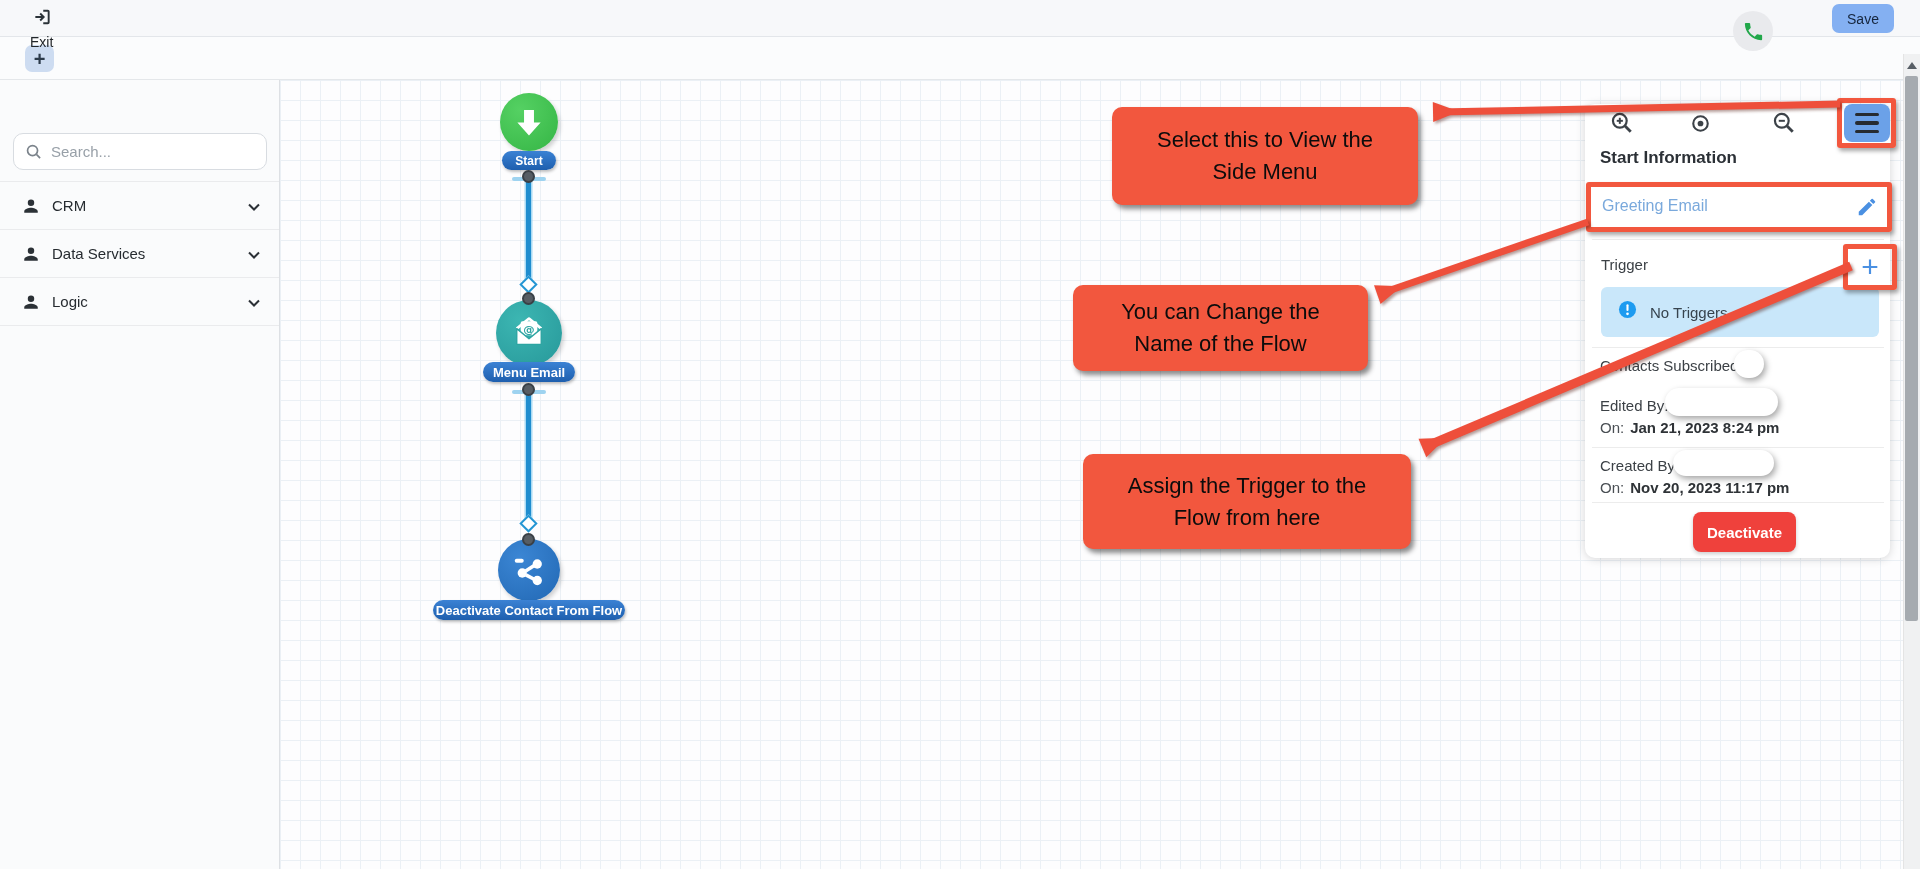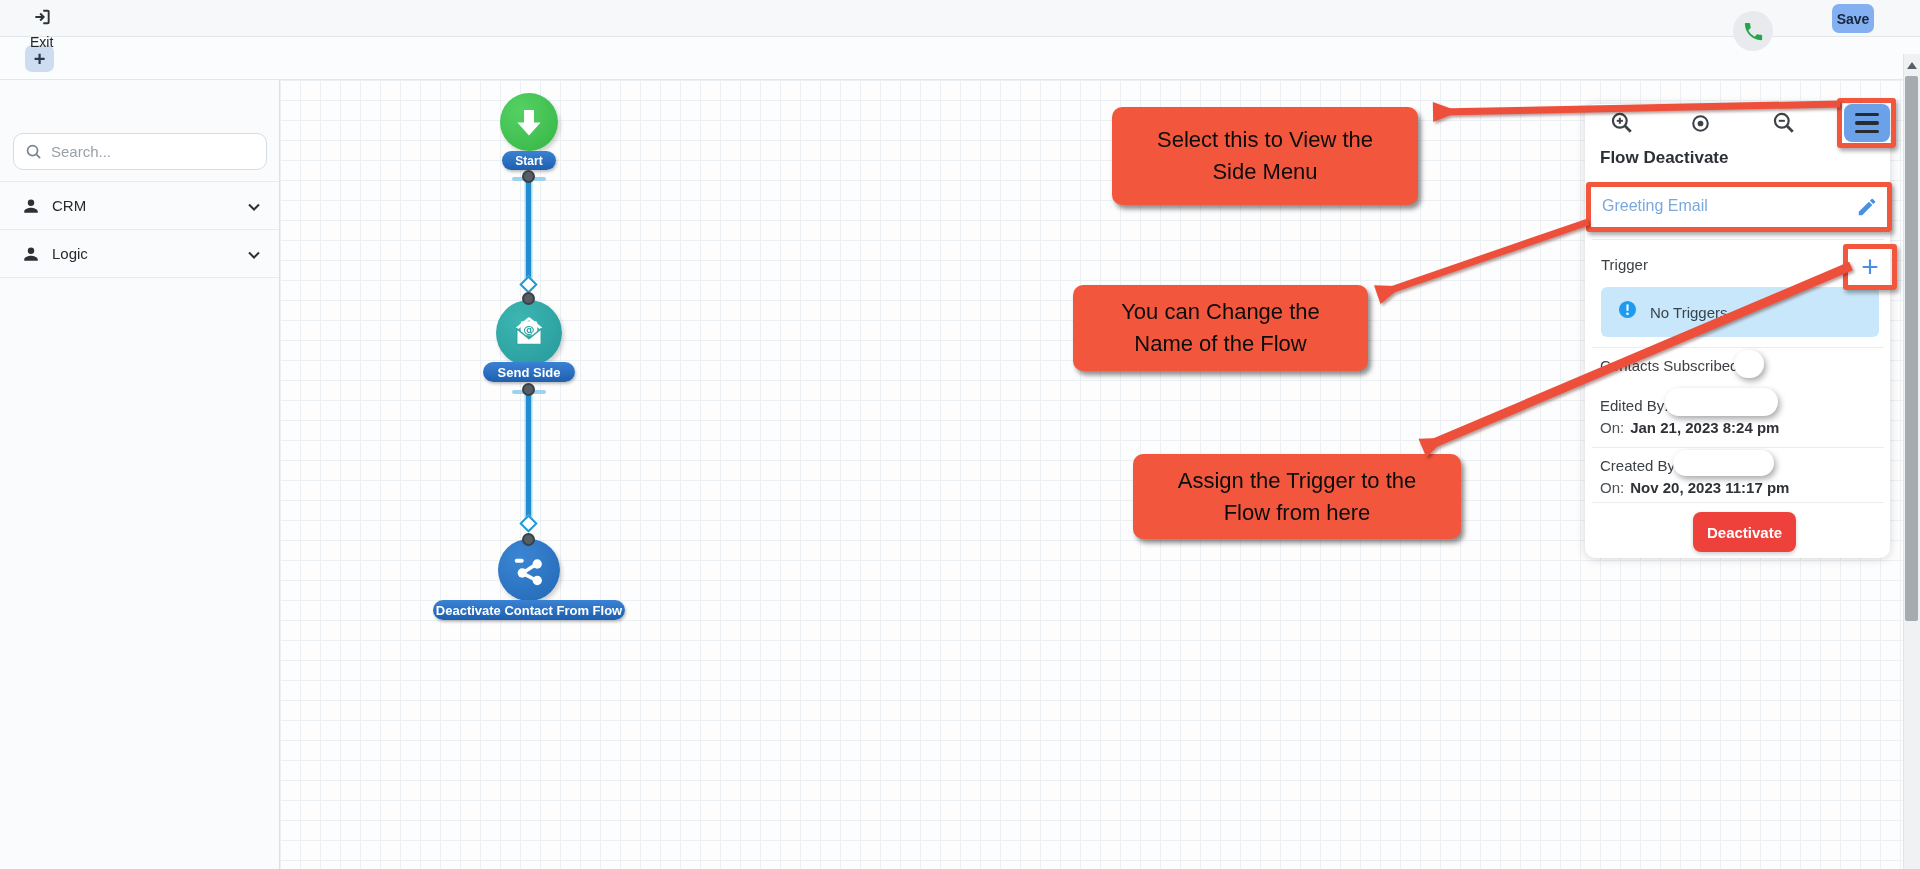--- a/index.html
+++ b/index.html
@@ -4,21 +4,21 @@
 <style>
   * { margin:0; padding:0; box-sizing:border-box; }
   html,body { width:1920px; height:869px; font-family:"Liberation Sans", sans-serif; background:#fff; overflow:hidden; }
   #page { position:relative; width:1920px; height:869px; }
   .abs { position:absolute; }
 
   
   .topbar { left:0; top:0; width:1920px; height:37px; background:#f7f8fa; border-bottom:1px solid #e3e6ea; z-index:5; }
   .exit-btn { left:30px; top:7px; display:flex; align-items:center; gap:7px; color:#22262a; font-size:14px; cursor:pointer;flex-direction:column; }
   .phone-badge { left:1733px; top:11px; width:40px; height:40px; border-radius:50%; background:#e9eaed; display:flex; align-items:center; justify-content:center; z-index:6; }
-  .save-btn { left:1832px; top:4px; width:42px; height:29px; border-radius:7px; background:#84b0f2; color:#16263e; font-weight:bold; font-size:14px; display:flex; align-items:center; justify-content:center; z-index:6; }
+  .save-btn { left:1832px; top:4px; width:62px; height:29px; border-radius:7px; background:#84b0f2; color:#16263e; font-weight:normal; font-size:14px; display:flex; align-items:center; justify-content:center; z-index:6; }
   .plusbar { left:0; top:37px; width:1920px; height:43px; background:#fbfcfd; border-bottom:1px solid #e4e7ea; z-index:4; }
   .add-step-btn { left:25px; top:45px; width:29px; height:27px; background:#cddcf1; border-radius:7px; color:#2b3a4a; font-size:20px; font-weight:bold; display:flex; align-items:center; justify-content:center; line-height:1; }
 
   
   .sidebar { left:0; top:80px; width:280px; height:789px; background:#fafbfc; border-right:1px solid #dde0e4; z-index:3; }
   .sb-header { position:absolute; left:0; top:0; width:100%; height:38px; border-bottom:1px solid #eceff2; }
   .sb-title { position:absolute; left:18px; top:9px; font-size:17px; font-weight:bold; color:#1f2428; }
   .sb-collapse { position:absolute; right:16px; top:10px; width:18px; height:18px; }
   .sb-search { position:absolute; left:13px; top:53px; width:254px; height:37px; background:#fff; border:1px solid #d8dce1; border-radius:10px; display:flex; align-items:center; padding:0 11px; gap:9px; }
   .sb-search input { border:none; outline:none; background:transparent; font-size:15px; color:#4a5056; width:200px; font-family:"Liberation Sans",sans-serif; }
@@ -116,20 +116,29 @@
             </svg></span>
         <span class="lbl">CRM</span>
         <span class="chev"><svg width="14" height="14" viewBox="0 0 14 14">
               <polyline points="2,4.5 7,9.5 12,4.5" fill="none" stroke="#2b3036" stroke-width="2"></polyline>
             </svg></span>
       </div>
       <div class="sb-item">
         <span class="usr"><svg width="18" height="18" viewBox="0 0 24 24">
               <path d="M12 12a4.3 4.3 0 1 0 0-8.6A4.3 4.3 0 0 0 12 12zm0 2.3c-3.1 0-9 1.6-9 4.7V21h18v-2c0-3.1-5.9-4.7-9-4.7z" fill="#2b3136"></path>
             </svg></span>
+        <span class="lbl">Data Services</span>
+        <span class="chev"><svg width="14" height="14" viewBox="0 0 14 14">
+              <polyline points="2,4.5 7,9.5 12,4.5" fill="none" stroke="#2b3036" stroke-width="2"></polyline>
+            </svg></span>
+      </div>
+      <div class="sb-item">
+        <span class="usr"><svg width="18" height="18" viewBox="0 0 24 24">
+              <path d="M12 12a4.3 4.3 0 1 0 0-8.6A4.3 4.3 0 0 0 12 12zm0 2.3c-3.1 0-9 1.6-9 4.7V21h18v-2c0-3.1-5.9-4.7-9-4.7z" fill="#2b3136"></path>
+            </svg></span>
         <span class="lbl">Logic</span>
         <span class="chev"><svg width="14" height="14" viewBox="0 0 14 14">
               <polyline points="2,4.5 7,9.5 12,4.5" fill="none" stroke="#2b3036" stroke-width="2"></polyline>
             </svg></span>
       </div>
     </div>
   </div>
 
   <div class="abs edge" style="left:526px; top:180px; height:103px;"></div>
   <div class="abs edge" style="left:526px; top:393px; height:125px;"></div>
@@ -151,21 +160,21 @@
   <div class="abs node-circle" style="left:496px; top:300px; width:66px; height:66px; background:radial-gradient(circle at 35% 30%, #3cb6b2, #27989a);">
     <span style="display:flex;">
       <svg width="42" height="42" viewBox="0 0 48 48">
         <path d="M10 19 24 7.5 38 19" fill="none" stroke="#fff" stroke-width="3" stroke-linejoin="round"></path>
         <rect x="14.5" y="10.5" width="19" height="16" rx="2" fill="#fff"></rect>
         <text x="24" y="23.5" font-size="13" font-weight="bold" fill="#2da5a2" text-anchor="middle" font-family="DejaVu Sans, sans-serif">@</text>
         <path d="M10 19v18h28V19L24 30.5z" fill="#fff" stroke="#2da5a2" stroke-width="1.6" stroke-linejoin="round"></path>
       </svg>
     </span>
   </div>
-  <div class="abs node-pill" style="left:483px; top:362px; width:92px; height:20px; font-size:13px;">Send Side</div>
+  <div class="abs node-pill" style="left:483px; top:362px; width:92px; height:20px; font-size:13px;">Menu Email</div>
   <div class="abs handle" style="left:522px; top:383px;"></div>
   <div class="abs diamond" style="left:522px; top:517px;"></div>
   <div class="abs handle" style="left:522px; top:533px;"></div>
 
   <div class="abs node-circle" style="left:498px; top:539px; width:62px; height:62px; background:radial-gradient(circle at 35% 30%, #3b86d4, #2268b4);">
     <span style="display:flex;">
       <svg width="36" height="36" viewBox="0 0 24 24">
         <rect x="2.5" y="4.5" width="6" height="2.6" rx="1.3" fill="#fff"></rect>
         <circle cx="17.5" cy="8" r="3.1" fill="#fff"></circle>
         <circle cx="7.5" cy="14" r="3.1" fill="#fff"></circle>
@@ -199,21 +208,21 @@
         <line x1="13.8" y1="13.8" x2="19" y2="19" stroke="#3c4248" stroke-width="2.6"></line>
         <line x1="6.2" y1="9" x2="11.8" y2="9" stroke="#3c4248" stroke-width="1.8"></line>
       </svg>
   </div>
   <div class="abs hamburger">
       <span></span>
       <span></span>
       <span></span>
     </div>
 
-  <div class="abs p-title">Flow Deactivate</div>
+  <div class="abs p-title">Start Information</div>
 
   <div class="abs flow-name">Greeting Email</div>
   <div class="abs p-icon" style="left:1856px; top:196px; z-index:21;">
     <svg width="22" height="22" viewBox="0 0 24 24">
         <path d="M3 17.25V21h3.75L17.81 9.94l-3.75-3.75L3 17.25zM20.71 7.04a1 1 0 0 0 0-1.42l-2.34-2.34a1 1 0 0 0-1.42 0l-1.83 1.83 3.75 3.75 1.84-1.82z" fill="#4a90e2"></path>
       </svg>
   </div>
   <div class="abs p-divider" style="left:1592px; top:239px; width:292px;"></div>
 
   <div class="abs p-label" style="left:1601px; top:256px;">Trigger</div>
@@ -269,18 +278,18 @@
   </svg>
 
   <div class="abs callout" style="left:1112px; top:107px; width:306px; height:98px;">
     <span>Select this to View the</span>
     <span>Side Menu</span>
   </div>
   <div class="abs callout" style="left:1073px; top:285px; width:295px; height:86px;">
     <span>You can Change the</span>
     <span>Name of the Flow</span>
   </div>
-  <div class="abs callout" style="left:1133px; top:454px; width:328px; height:85px;">
+  <div class="abs callout" style="left:1083px; top:454px; width:328px; height:95px;">
     <span>Assign the Trigger to the</span>
     <span>Flow from here</span>
   </div>
 
 </div>
 
 </body></html>

